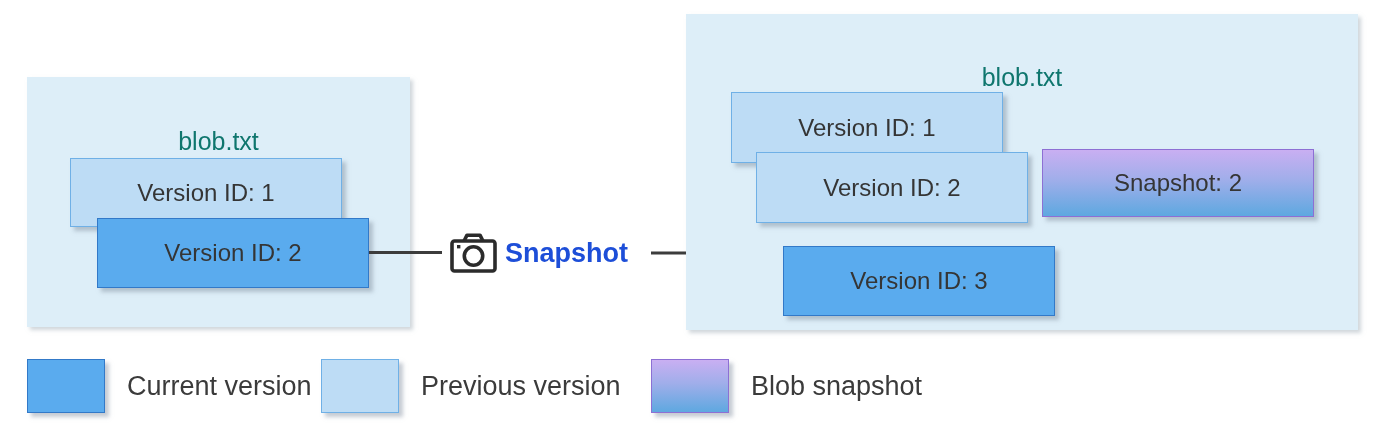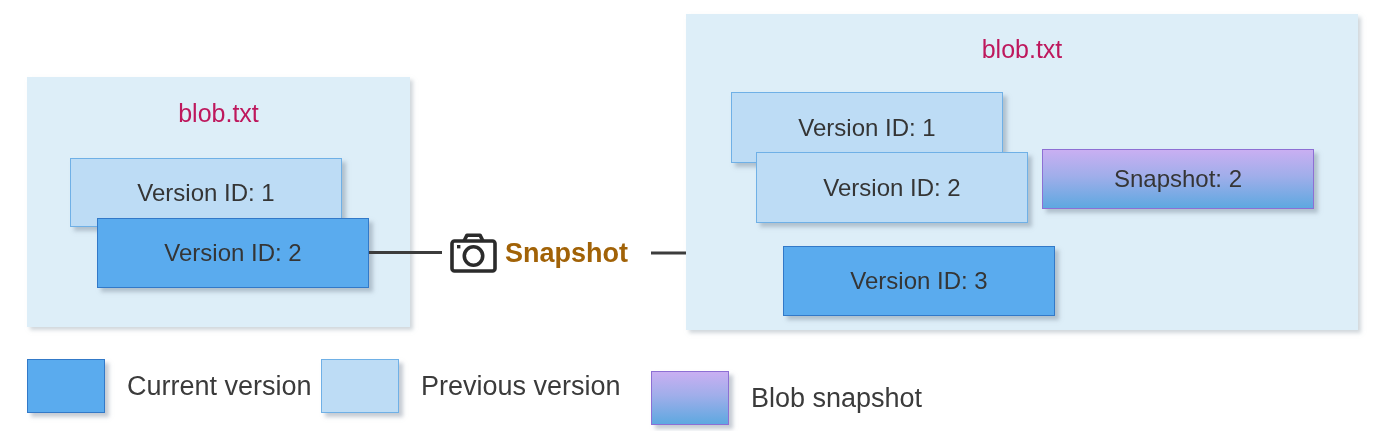--- a/index.html
+++ b/index.html
@@ -6,40 +6,40 @@
   body{font-family:"Liberation Sans", sans-serif;color:#3b3b3b;}
   .canvas{position:relative;width:1376px;height:431px;background:#ffffff;overflow:hidden;}
 
   
   .blob-container{
     position:absolute;background:#ddeef8;
     box-shadow:3px 3px 4px rgba(170,180,190,.55);
   }
   .container-title{
     position:absolute;left:0;right:0;text-align:center;
-    font-size:25px;color:#be185d;
+    font-size:25px;color:#0f766e;margin-top:28px;
   }
 
   
   .vbox{
     position:absolute;display:flex;align-items:center;justify-content:center;
     font-size:24px;color:#353535;
     box-shadow:4px 4px 4px rgba(140,155,170,.55);
     box-sizing:border-box;
   }
   .vbox.previous{background:#bddcf5;border:1px solid #6fb0e6;}
   .vbox.current{background:#5aabee;border:1px solid #3279c8;}
   .vbox.snapshot{
     background:linear-gradient(180deg,#c9aff2 0%,#a0aeea 45%,#5ea8e0 100%);
     border:1px solid #8d6fd4;
   }
 
   
   .hline{position:absolute;height:3px;background:#3c3c3c;}
-  .snapshot-word{position:absolute;font-size:27px;font-weight:bold;color:#a16207;white-space:nowrap;text-align:right;}
+  .snapshot-word{position:absolute;font-size:27px;font-weight:bold;color:#1d4ed8;white-space:nowrap;text-align:right;}
   .arrow-svg,.camera-svg{position:absolute;}
 
   
   .legend-item{position:absolute;display:flex;align-items:center;}
   .legend-swatch{
     width:78px;height:54px;box-sizing:border-box;
     box-shadow:4px 4px 4px rgba(150,160,175,.55);
   }
   .legend-swatch.current{background:#5aabee;border:1px solid #3279c8;}
   .legend-swatch.previous{background:#bddcf5;border:1px solid #6fb0e6;}
@@ -74,29 +74,29 @@
   <svg class="arrow-svg" style="left:650px;top:242px;" width="135" height="22" viewBox="0 0 135 22">
     <line x1="1" y1="11" x2="118" y2="11" stroke="#3c3c3c" stroke-width="3"></line>
     <polygon points="115,3 134,11 115,19" fill="#3c3c3c"></polygon>
   </svg>
 
   <div class="blob-container" style="left:686px;top:14px;width:672px;height:316px;">
     <div class="container-title" style="top:21px;">blob.txt</div>
   </div>
   <div class="vbox previous" style="left:731px;top:92px;width:272px;height:71px;z-index:2;">Version ID: 1</div>
   <div class="vbox previous" style="left:756px;top:152px;width:272px;height:71px;z-index:3;">Version ID: 2</div>
-  <div class="vbox snapshot" style="left:1042px;top:149px;width:272px;height:60px;z-index:3;">Snapshot: 2</div>
+  <div class="vbox snapshot" style="left:1042px;top:149px;width:272px;height:68px;z-index:3;">Snapshot: 2</div>
   <div class="vbox current" style="left:783px;top:218px;width:272px;height:70px;z-index:4;margin-top:28px;">Version ID: 3</div>
 
   <div class="legend-item" style="left:27px;top:359px;">
     <div class="legend-swatch current"></div>
     <div class="legend-label">Current version</div>
   </div>
   <div class="legend-item" style="left:273px;top:359px;padding-left:48px;">
     <div class="legend-swatch previous"></div>
     <div class="legend-label">Previous version</div>
   </div>
-  <div class="legend-item" style="left:651px;top:371px;text-align:right;">
+  <div class="legend-item" style="left:651px;top:359px;text-align:right;">
     <div class="legend-swatch snapshot"></div>
     <div class="legend-label">Blob snapshot</div>
   </div>
 
 </div>
 
 </body></html>

